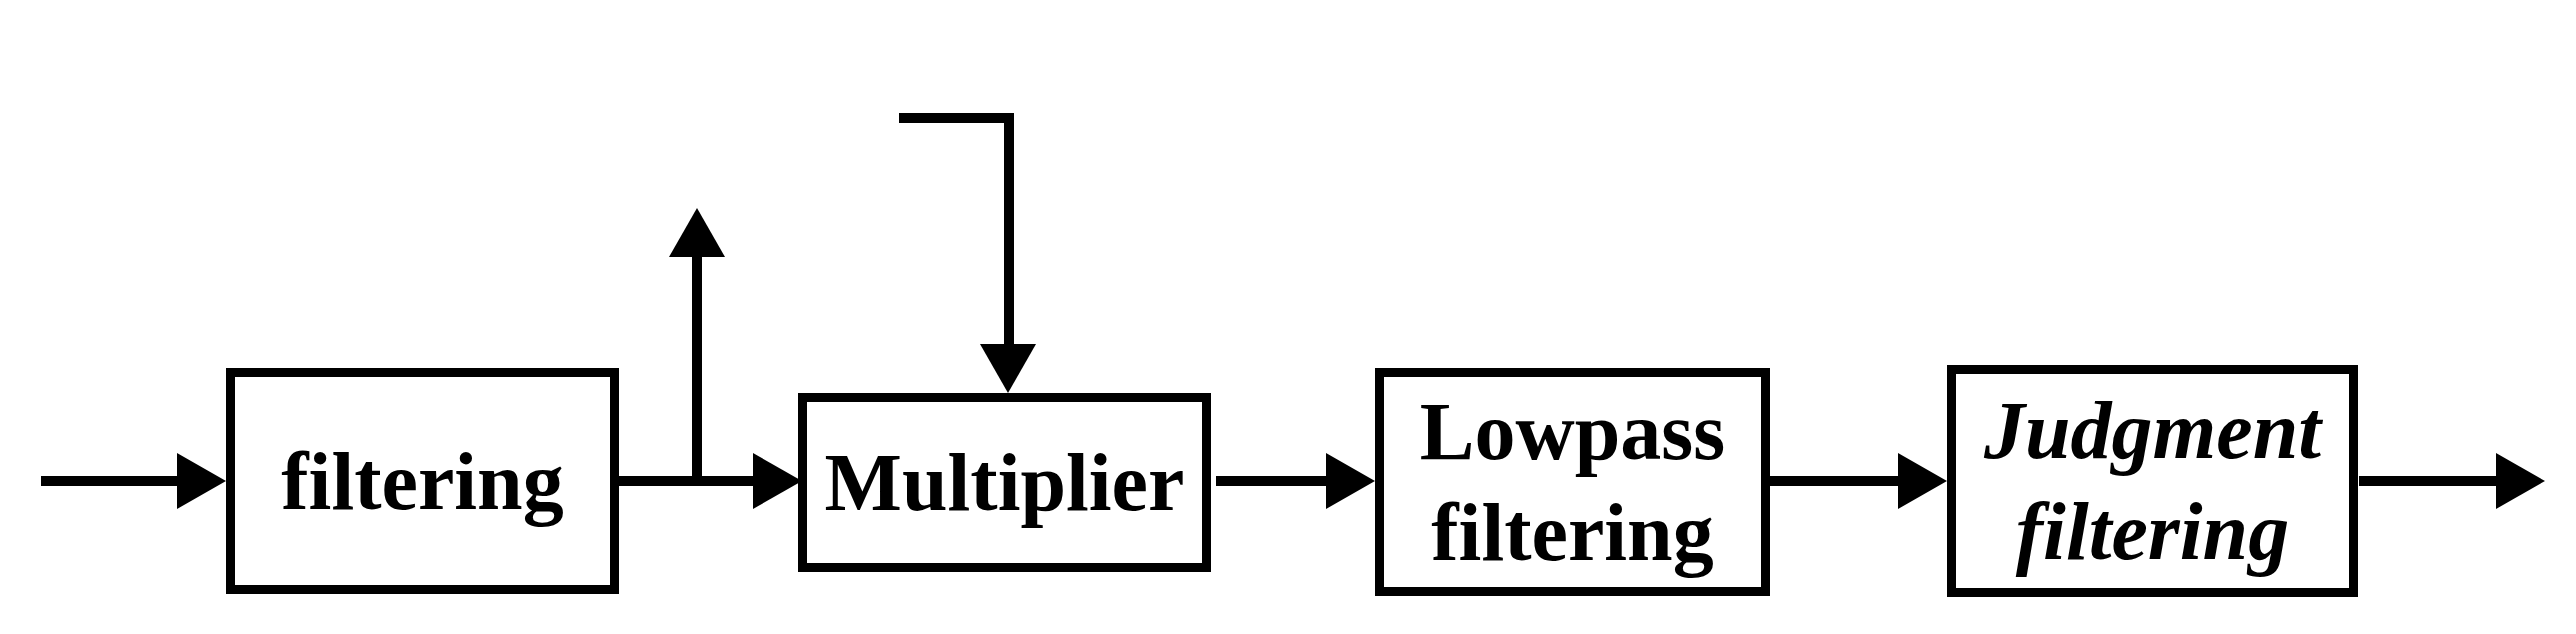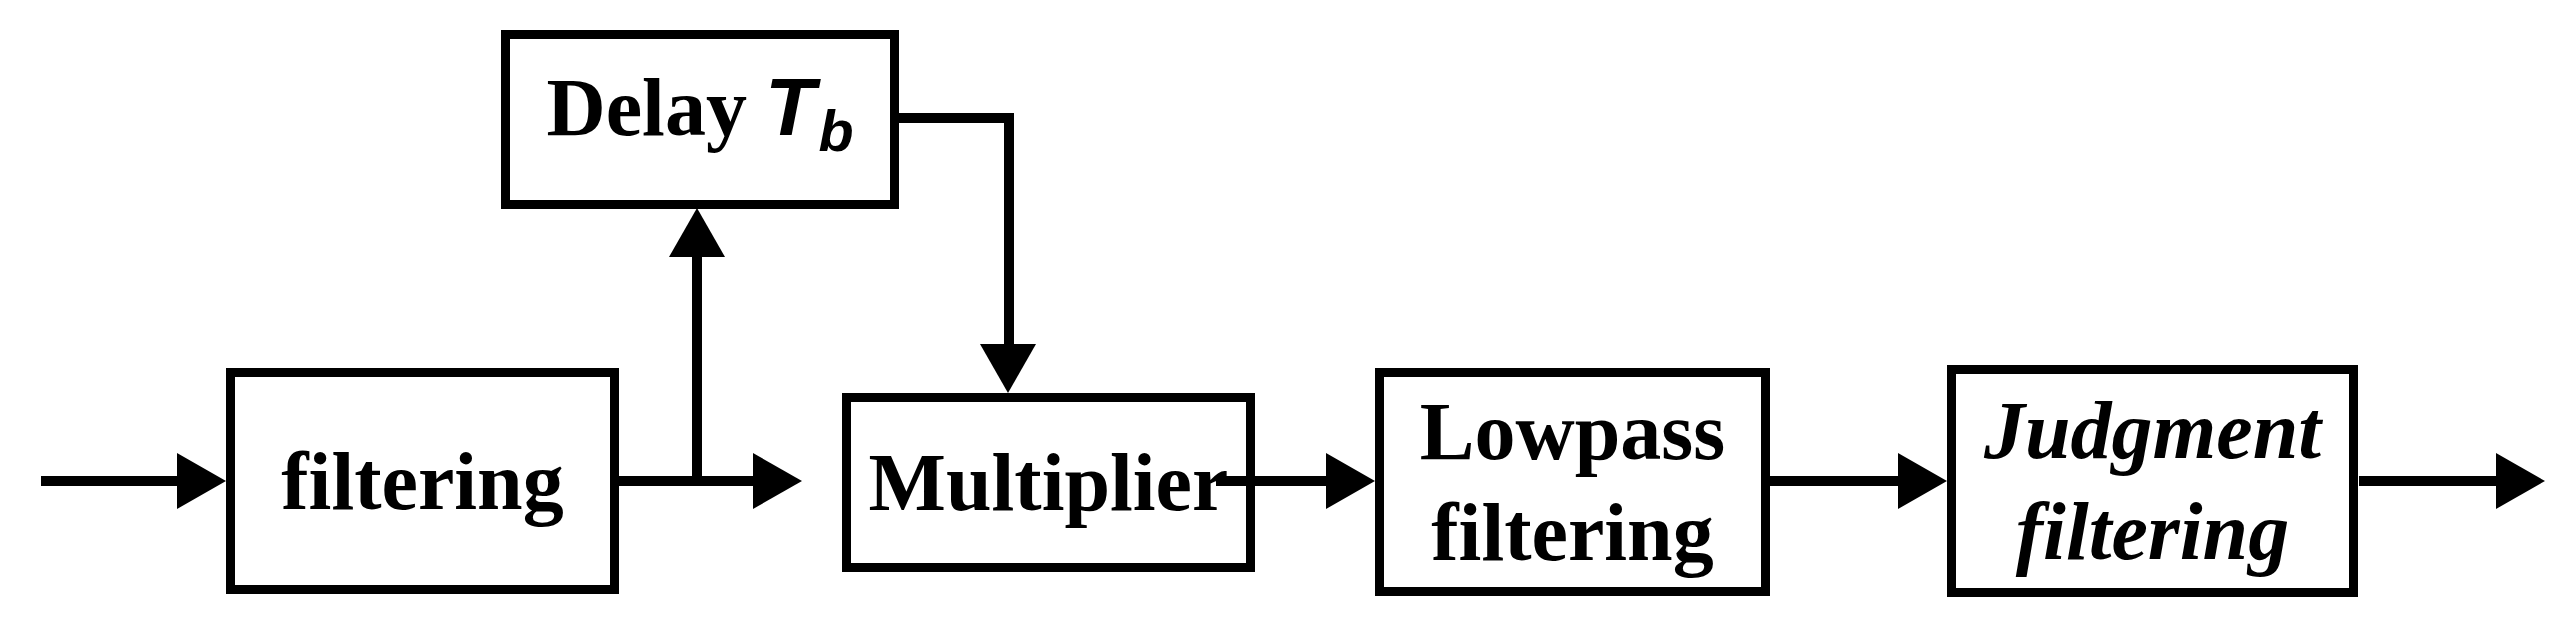--- a/index.html
+++ b/index.html
@@ -65,21 +65,21 @@
   .sub {
     font-family: "Liberation Sans", sans-serif;
     font-style: italic;
     font-size: 0.7em;
     vertical-align: -0.28em;
     margin-left: 0.06em;
   }
   
   #block-bandpass   { left: 226px;  top: 368px; width: 393px; height: 226px; }
   #block-delay      { left: 501px;  top: 29.5px;  width: 398px; height: 179px; }
-  #block-multiplier { left: 842px;  top: 393px; width: 413px; height: 179px; }
+  #block-multiplier { left: 798px;  top: 393px; width: 413px; height: 179px; }
   #block-lowpass    { left: 1375px; top: 368px; width: 395px; height: 228px; justify-content: center; }
   #block-judgment   { left: 1947px; top: 365px; width: 411px; height: 232px; font-style: italic; }
 </style>
 </head>
 <body>
 
 <div id="diagram">
 
   <div class="hline" style="left:41px; top:476px; width:136px;"></div>
   <div class="head head-right" style="left:177px; top:453px;"></div>
@@ -87,25 +87,20 @@
   <div class="block" id="block-bandpass">
     <div>filtering</div>
   </div>
 
   <div class="hline" style="left:619px; top:476px; width:135px;"></div>
   <div class="head head-right" style="left:753px; top:453px;"></div>
 
   <div class="vline" style="left:692px; top:246px; height:236px;"></div>
   <div class="head head-up" style="left:669px; top:208px;"></div>
 
-  <div class="block" id="block-delay">
-    <div>
-      <span>Delay</span><span class="sym">T</span><span class="sub">b</span>
-    </div>
-  </div>
 
   <div class="hline" style="left:899px; top:113px; width:115px;"></div>
   <div class="vline" style="left:1004px; top:113px; height:236px;"></div>
   <div class="head head-down" style="left:980px; top:344px;"></div>
 
   <div class="block" id="block-multiplier">
     <div>Multiplier</div>
   </div>
 
   <div class="hline" style="left:1216px; top:476px; width:110px;"></div>

